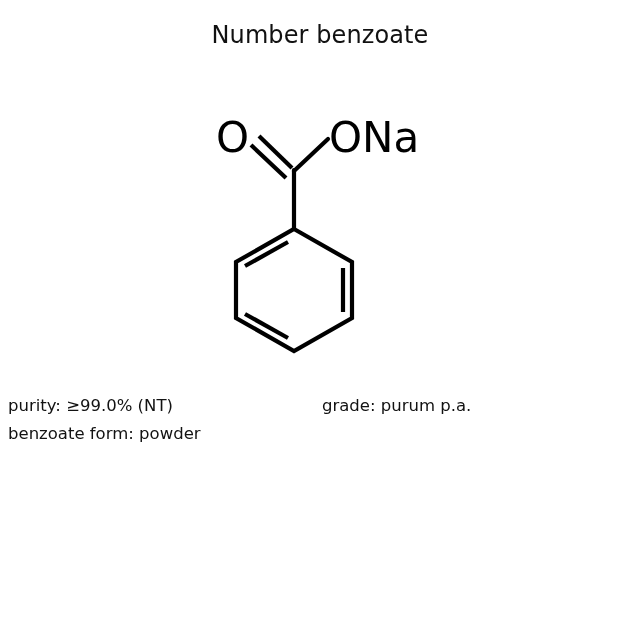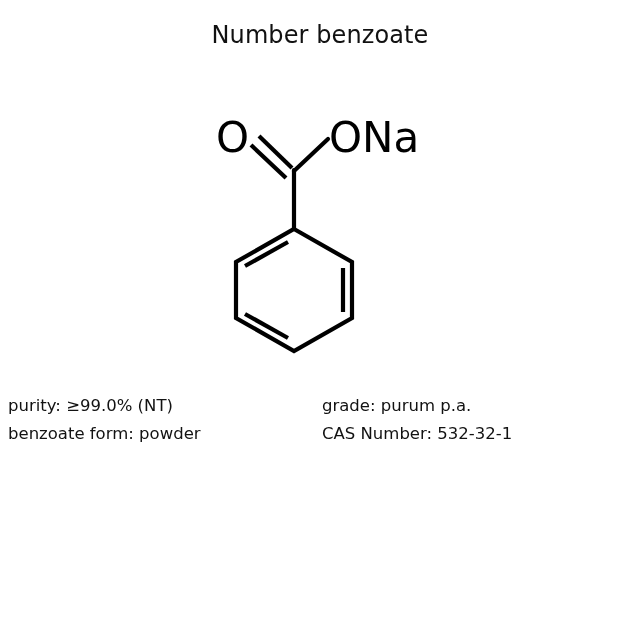--- a/index.html
+++ b/index.html
@@ -96,17 +96,16 @@
     <text class="atom-label" x="329" y="152">ONa</text>
   </svg>
 
   <div class="props">
     <div class="props-col left">
       <span class="prop-line">purity: ≥99.0% (NT)</span>
       <span class="prop-line">benzoate form: powder</span>
     </div>
     <div class="props-col right">
       <span class="prop-line">grade: purum p.a.</span>
-      <span class="prop-line">CAS Number: 532-32-1</span>
     </div>
   </div>
 
 </div>
 
 </body></html>

